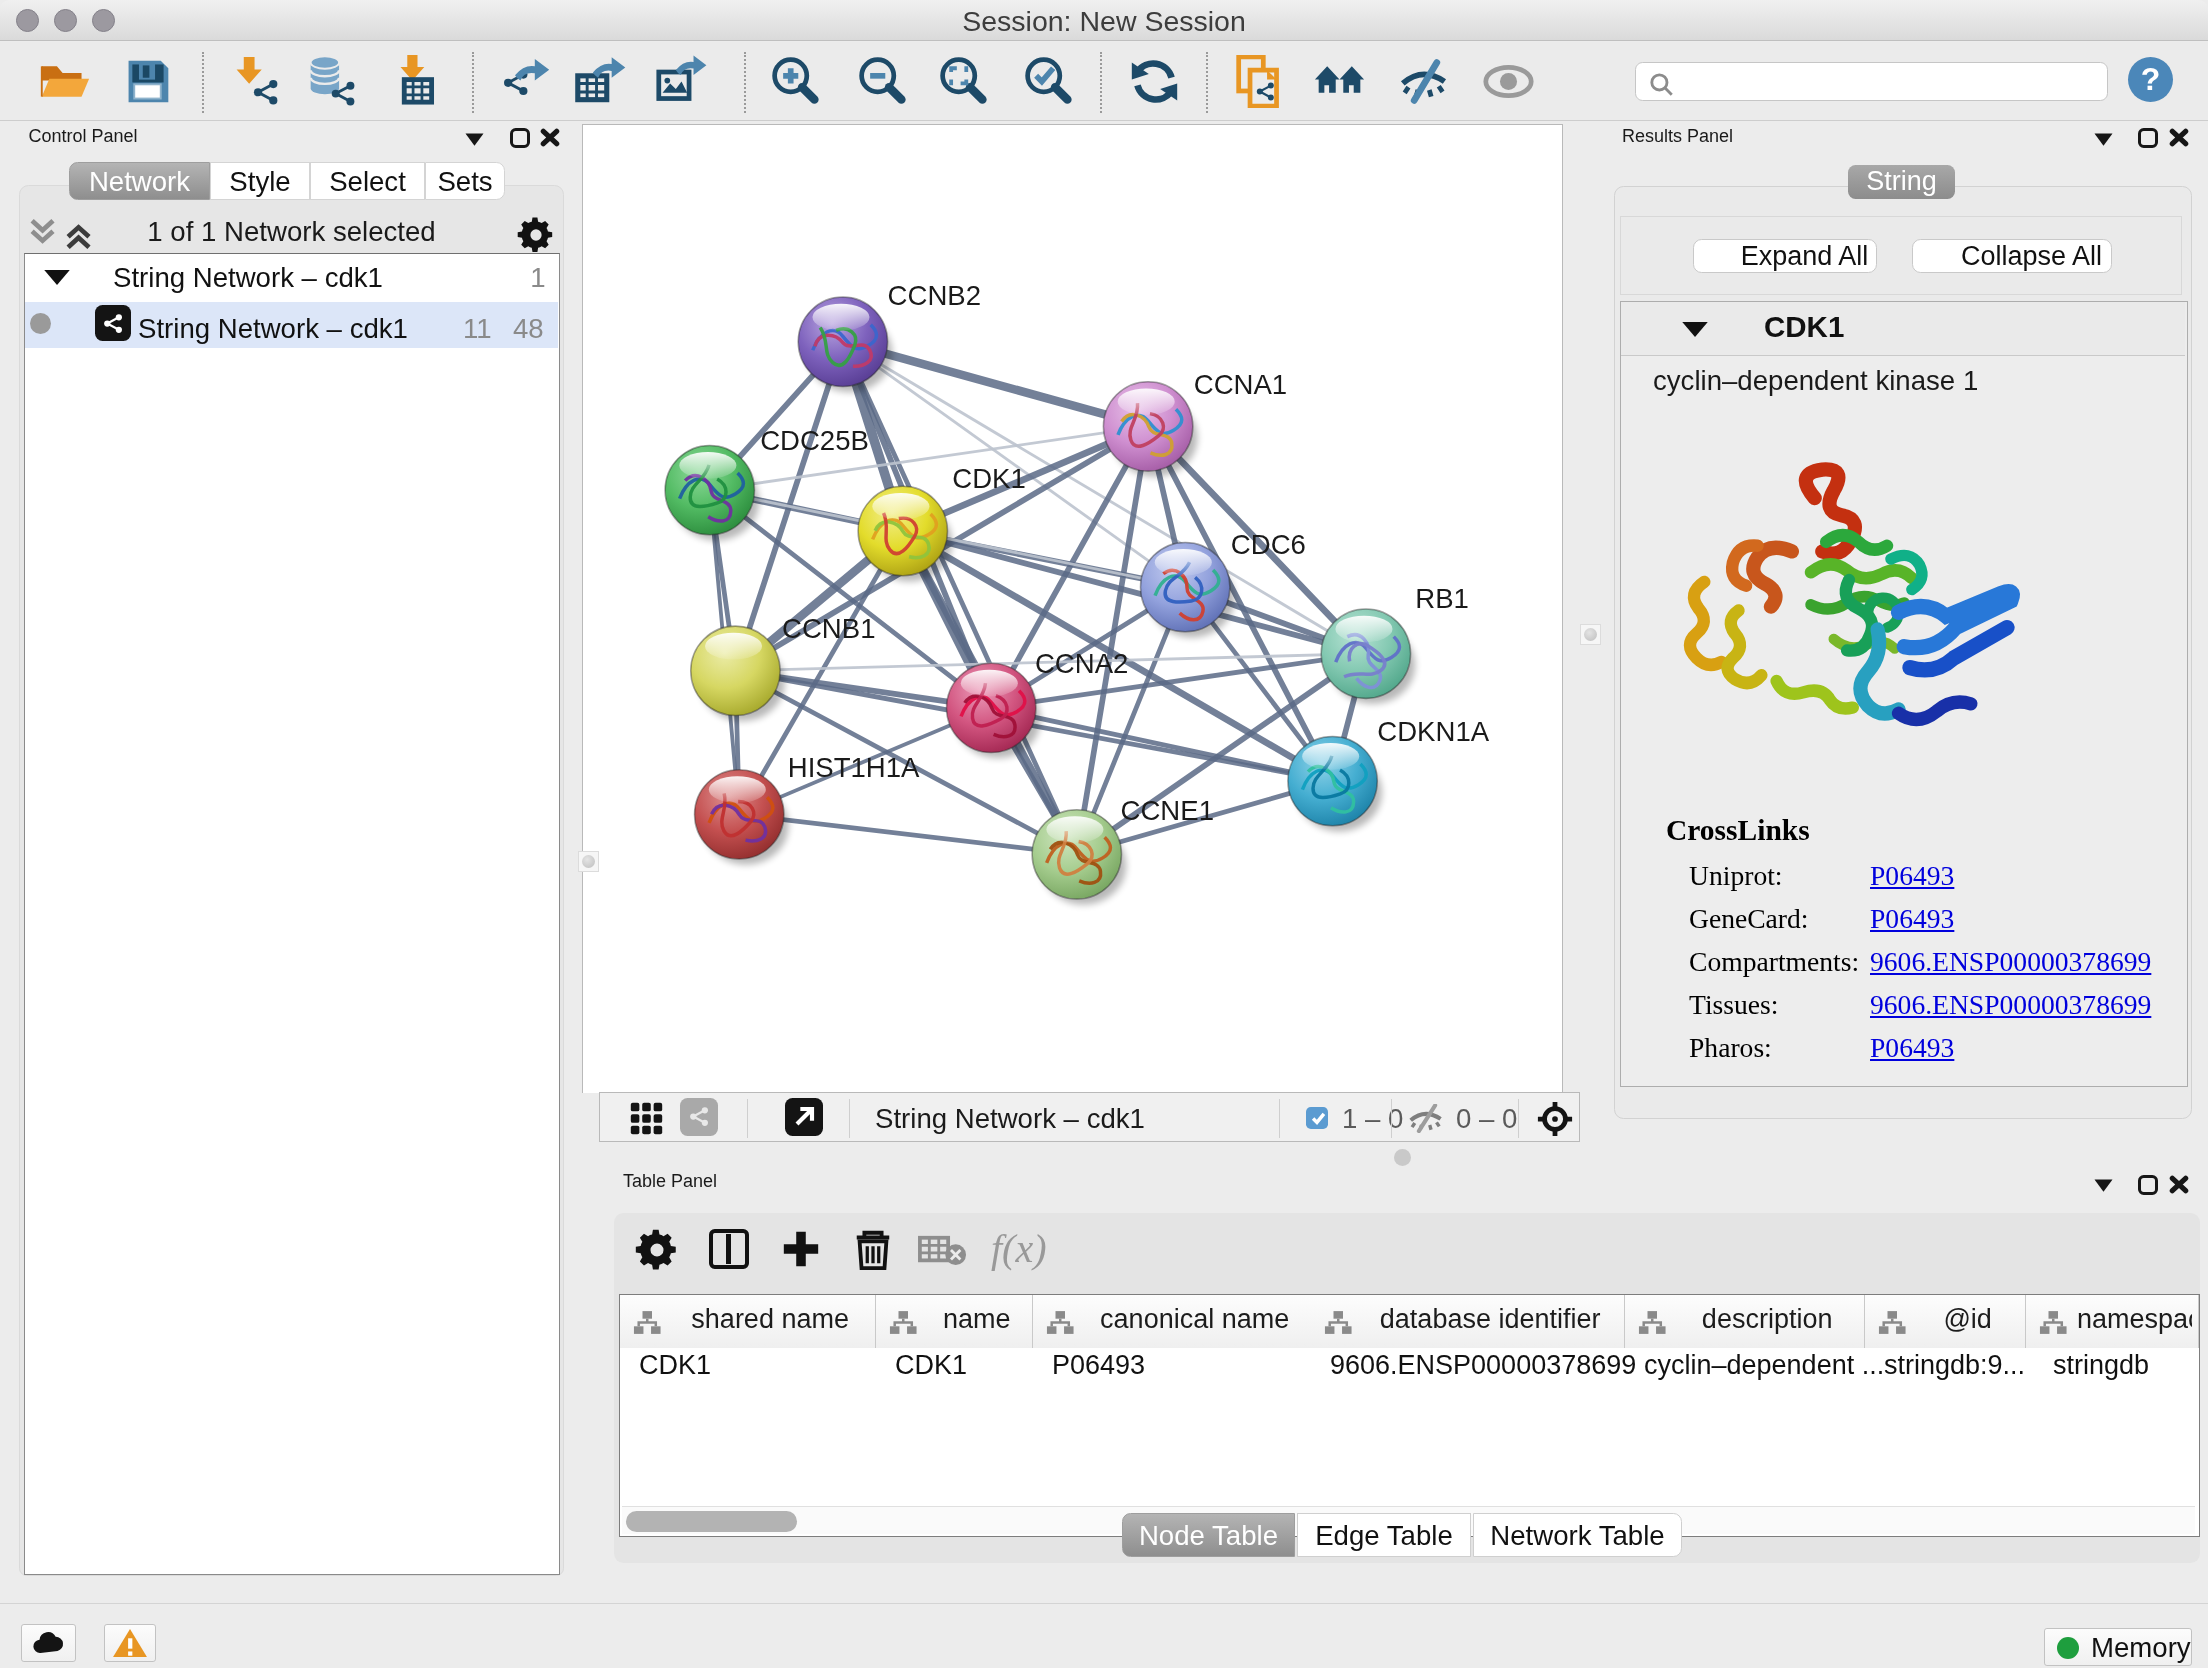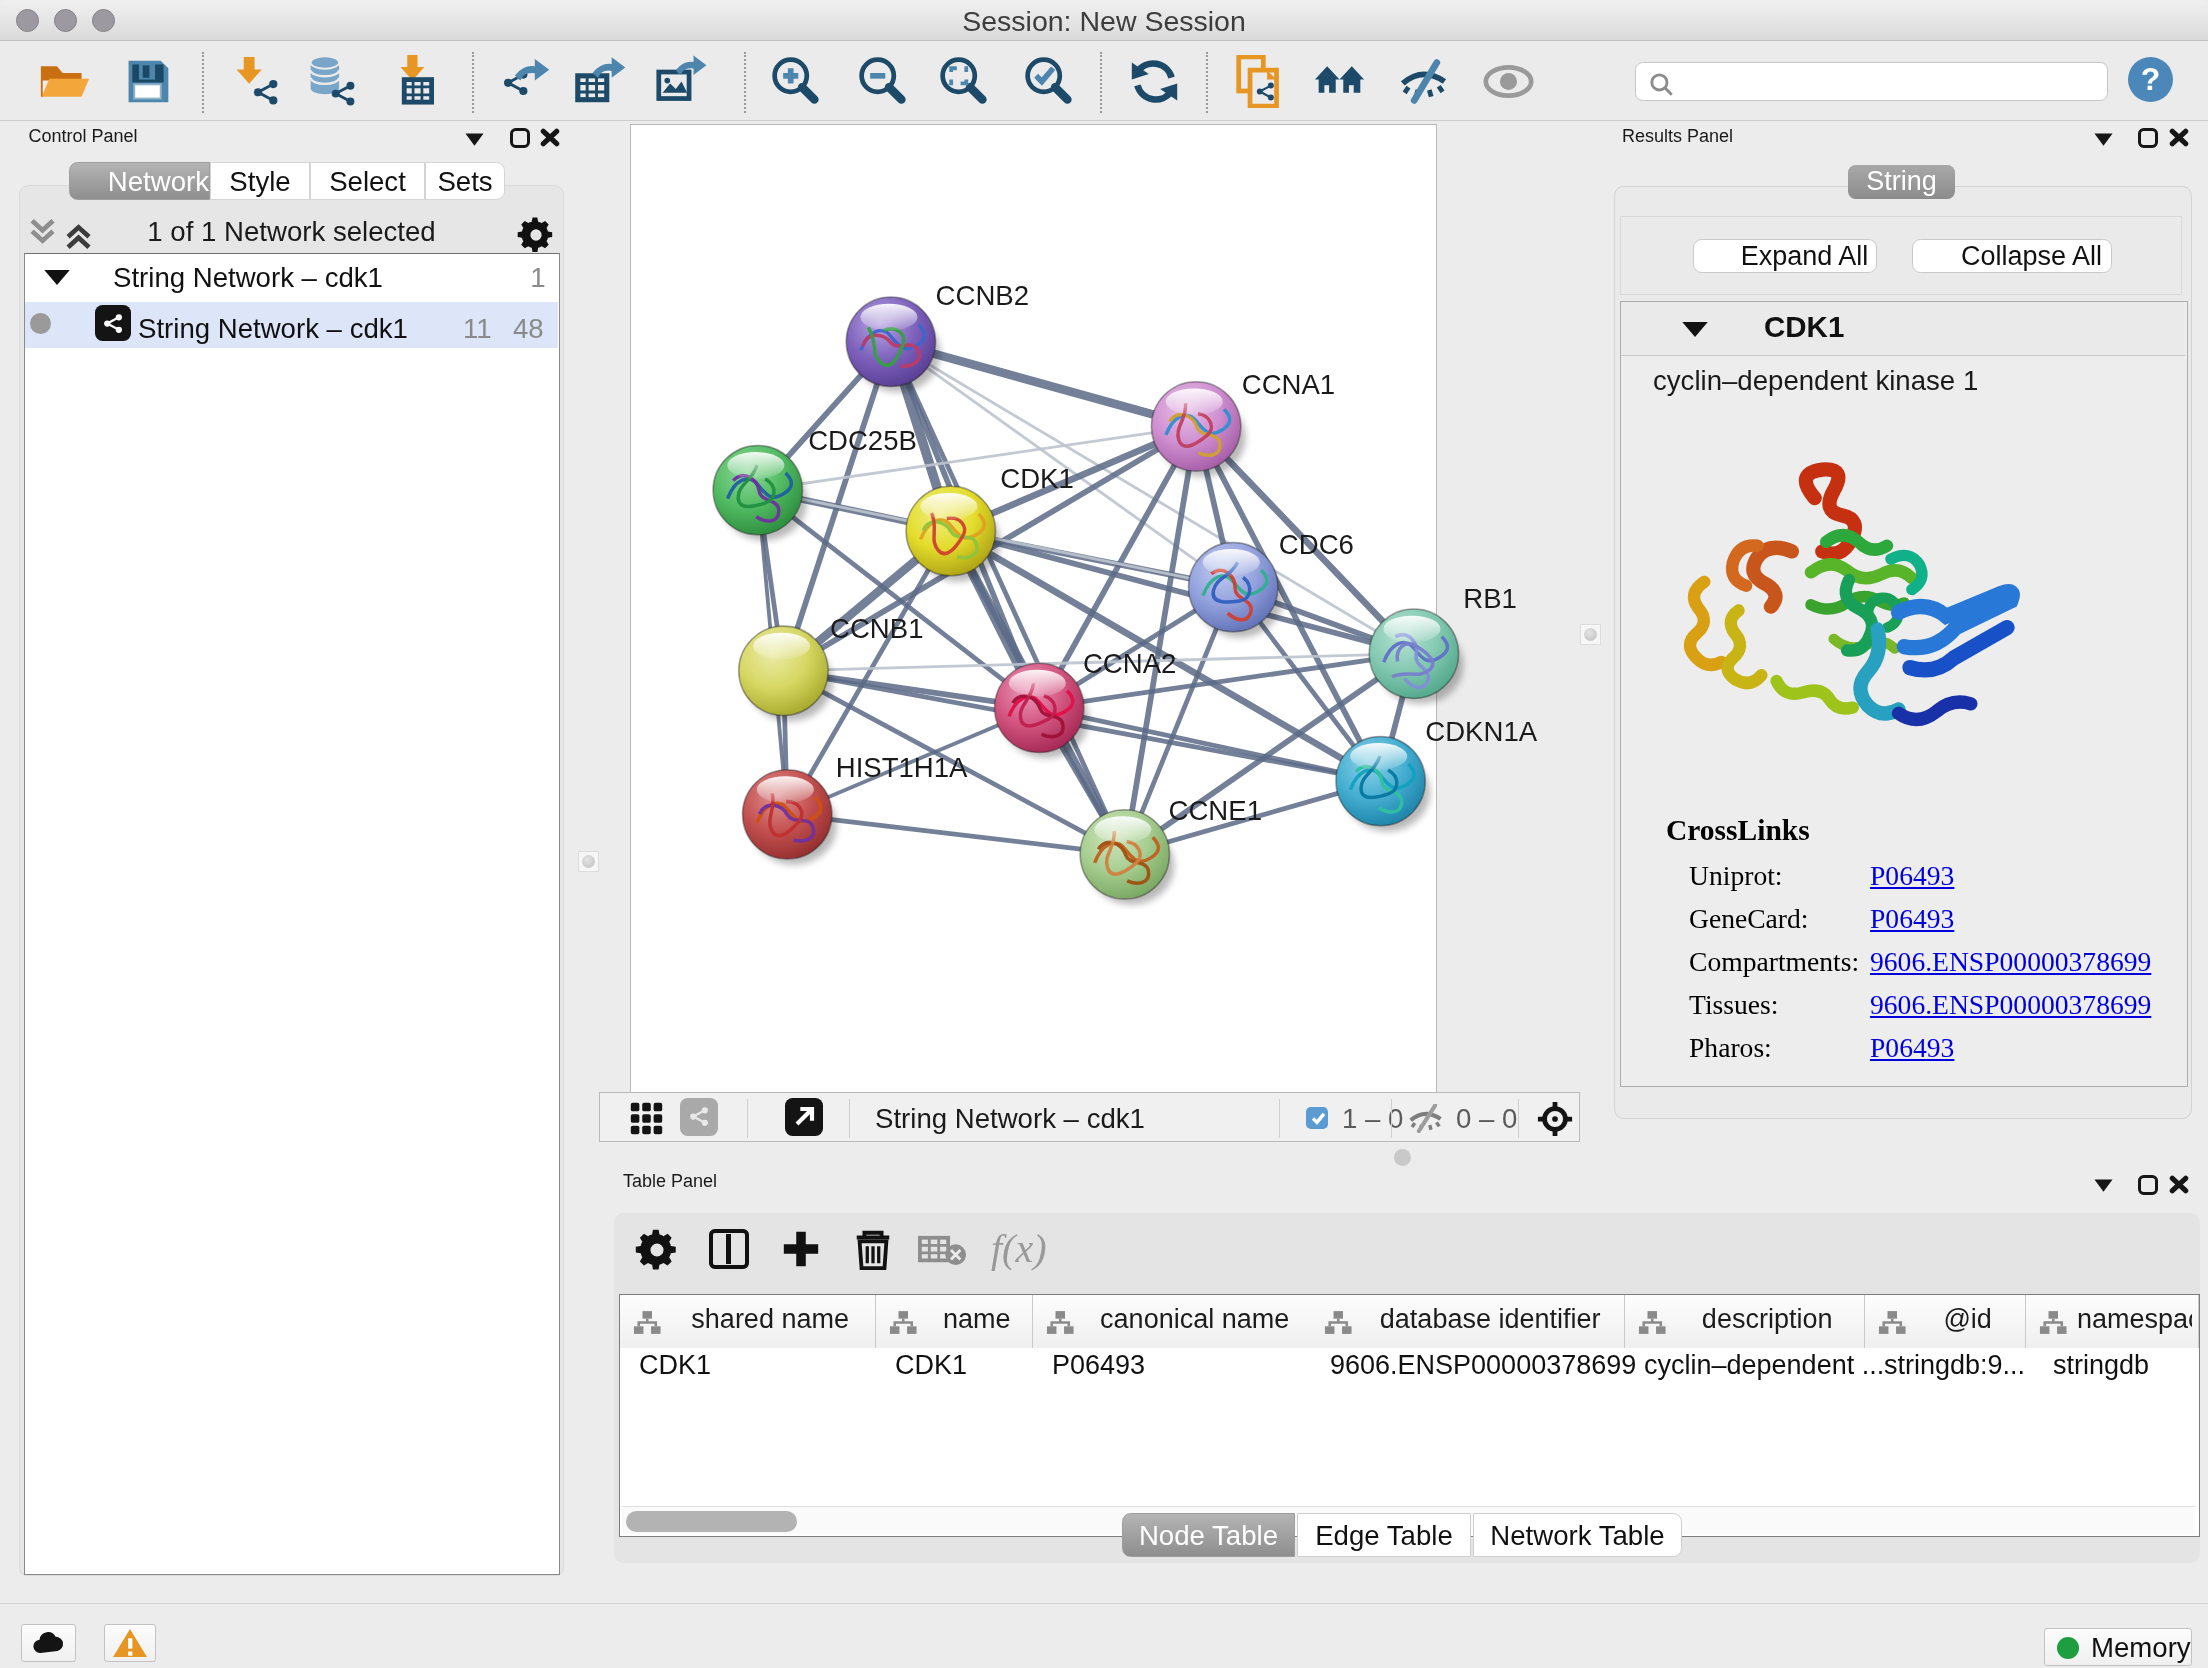--- a/index.html
+++ b/index.html
@@ -13,25 +13,25 @@
 
 #toolbar { left:0; top:42px; width:2208px; height:79px; background:#ebebeb; border-bottom:1.9px solid #cdcdcd; }
 .ticon { position:absolute; top:13.3px; width:53px; height:53px; }
 .tsep { position:absolute; top:9.5px; height:61px; width:0; border-left:2.9px dotted #9a9a9a; }
 #searchbox { position:absolute; left:1635px; top:20px; width:473px; height:39px; background:#fff; border:1.9px solid #c6c6c6; border-radius:7.6px; }
 
 .ptitle { font-size:18px; color:#1a1a1a; }
 
 #cp-box { left:19px; top:185px; width:545px; height:1391px; background:#e6e6e6; border-radius:9.5px 9.5px 7.6px 7.6px; border:1px solid #dadada; }
 .tab { position:absolute; top:162px; height:38px; background:#fff; border:1px solid #d4d4d4; font-size:27.6px; text-align:center; line-height:38px; color:#111; }
-.tabsel { background:linear-gradient(#b4b4b4,#8e8e8e); color:#fff; border-color:#9e9e9e;text-align:right; }
+.tabsel { background:linear-gradient(#b4b4b4,#8e8e8e); color:#fff; border-color:#9e9e9e; }
 #cp-list { left:24px; top:253px; width:536px; height:1322px; background:#fff; border:1.9px solid #8a8a8a; border-top-color:#6f6f6f; }
 #cp-row2 { position:absolute; left:0; top:48px; width:533px; height:46px; background:#dce6f8; }
 
-#netcanvas { left:630px; top:124px; width:807px; height:969px; background:#fff; border:1px solid #b9b9b9; border-bottom:none; }
+#netcanvas { left:582px; top:124px; width:981px; height:969px; background:#fff; border:1px solid #b9b9b9; border-bottom:none; }
 #netbar { left:599px; top:1092px; width:981px; height:50px; background:#f0f0f0; border:1px solid #b9b9b9; }
 .nbsep { position:absolute; top:5.7px; height:39px; width:0; border-left:1px solid #cfcfcf; }
 
 #rp-outer { left:1614px; top:186px; width:578px; height:933px; background:#eaeaea; border:1px solid #d2d2d2; border-radius:9.5px; }
 #rp-exbox { left:1620px; top:216px; width:562px; height:79px; background:#eaeaea; border:1.9px solid #d8d8d8; }
 .wbtn { position:absolute; background:#fff; border:1px solid #c9c9c9; border-radius:8.6px; font-size:27px; color:#111; text-align:center;padding-left:39px; }
 #rp-sec { left:1620px; top:301px; width:568px; height:786px; background:#ededed; border:1.9px solid #adadad; }
 #rp-sechead { position:absolute; left:0; top:0; width:564px; height:54px; border-bottom:1.9px solid #c9c9c9; background:#eaeaea; }
 #stringtab { left:1848px; top:165px; width:107px; height:34px; background:linear-gradient(#a8a8a8,#8c8c8c); border-radius:7.6px; color:#fff; font-size:27px; text-align:center; line-height:33px; }
 

